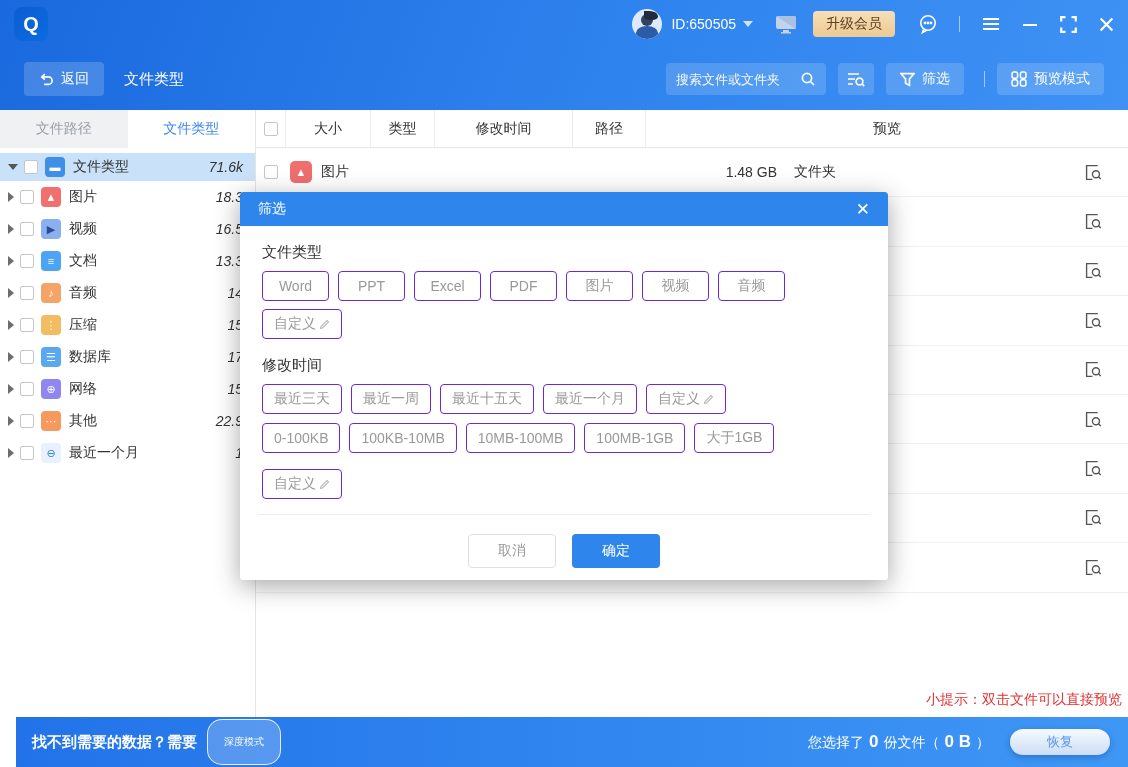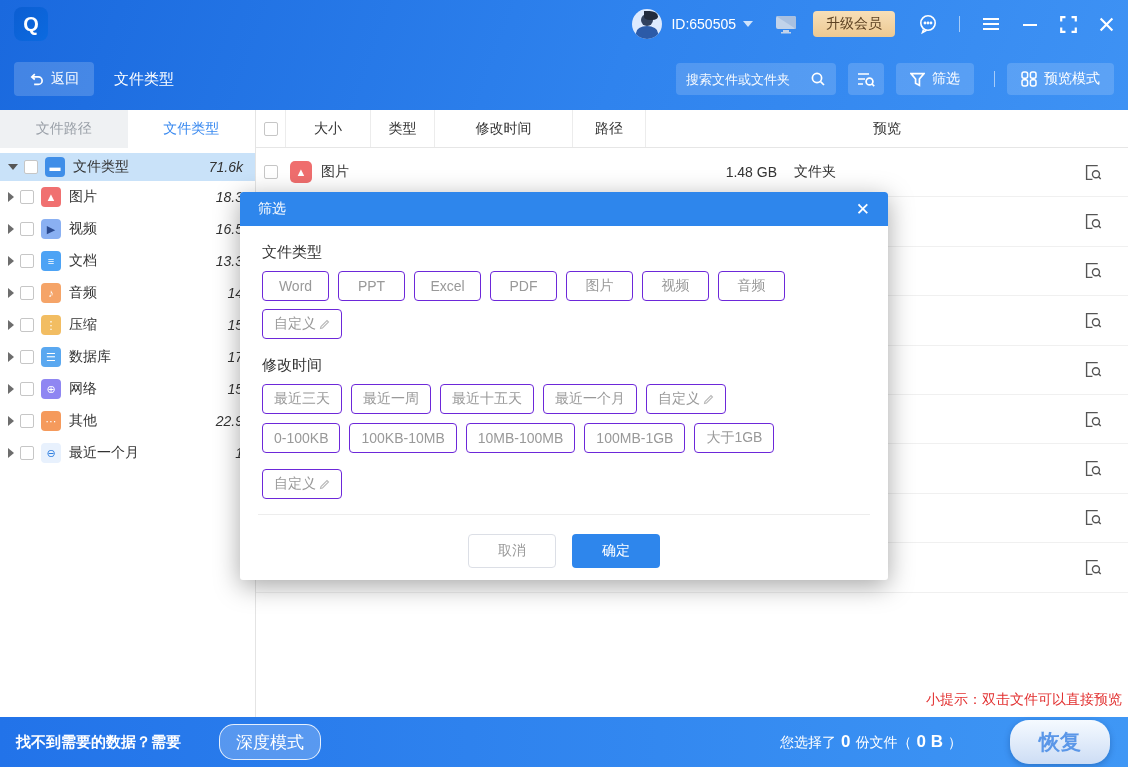--- a/index.html
+++ b/index.html
@@ -19,21 +19,21 @@
   .avatar .bodyp { position:absolute; left:4px; top:17px; width:22px; height:14px; border-radius:50% 50% 0 0; background:#2c5ba8; }
   .avatar .hair { position:absolute; left:12px; top:2px; width:14px; height:9px; border-radius:0 60% 40% 40%; background:#222b3d; }
   .uid { color:#fff; font-size:14px; margin:0 7px 0 9px; }
   .caret-down { width:0; height:0; border-left:5px solid transparent; border-right:5px solid transparent; border-top:6px solid #cfe3fb; }
   .ico-gap { margin-left:22px; display:flex; align-items:center; }
   .upgrade { height:26px; padding:0 13px; border-radius:4px; margin-left:16px;
              background:linear-gradient(#f7dfb8,#edc992); color:#5d4223; font-size:14px; display:flex; align-items:center; }
   .v-bar { width:1px; height:16px; background:rgba(255,255,255,.55); margin-left:20px; }
 
   
-  .toolbar { height:62px; display:flex; align-items:center; padding:0 14px; }
+  .toolbar { height:62px; display:flex; align-items:center; padding:0 24px; }
   .back-btn { height:34px; padding:0 15px; background:rgba(255,255,255,.18); border-radius:4px;
               color:#fff; font-size:14px; display:flex; align-items:center; gap:7px; }
   .crumb { color:#fff; font-size:15px; margin-left:20px; }
   .search { margin-left:auto; width:160px; height:32px; background:rgba(255,255,255,.16); border-radius:4px;
             display:flex; align-items:center; padding:0 10px; }
   .search input { flex:1; min-width:0; background:transparent; border:none; outline:none; color:#fff; font-size:13px; }
   .search input::placeholder { color:rgba(255,255,255,.95); }
   .icon-btn { width:36px; height:32px; background:rgba(255,255,255,.16); border-radius:4px; margin-left:12px;
               display:flex; align-items:center; justify-content:center; }
   .pill-btn { height:32px; padding:0 14px; background:rgba(255,255,255,.16); border-radius:4px; margin-left:12px;
@@ -66,31 +66,31 @@
   .trow { height:49.4px; display:flex; align-items:center; border-bottom:1px solid #f0f0f0; font-size:14px; color:#333; }
   .td { display:flex; align-items:center; }
   .td.c { justify-content:center; }
   .td.name { padding-left:4px; gap:9px; }
   .td.size { justify-content:flex-end; padding-right:6px; }
   .file-ico { width:22px; height:22px; border-radius:5px; display:flex; align-items:center; justify-content:center;
               color:#fff; font-size:11px; }
   .tip { position:absolute; right:6px; bottom:8px; color:#e23030; font-size:14px; }
 
   
-  .bottombar { position:absolute; left:0; right:0; bottom:0; height:50px;
+  .bottombar { position:absolute; left:16px; right:0; bottom:0; height:50px;
                background:linear-gradient(90deg,#2273e9,#3f97f5); display:flex; align-items:center;
-               padding:0 16px; color:#fff;gap:28px; }
+               padding:0 16px; color:#fff; }
   .need-text { font-size:15px; font-weight:bold; }
-  .deep-pill { height:36px; padding:0 16px; border-radius:15px; margin-left:10px;
+  .deep-pill { height:46px; padding:0 16px; border-radius:15px; margin-left:10px;
                background:rgba(255,255,255,.22); border:1px solid rgba(255,255,255,.85);
-               color:#fff; font-size:17px; display:flex; align-items:center; }
+               color:#fff; font-size:10px; display:flex; align-items:center; }
   .sel { margin-left:auto; font-size:14px; display:flex; align-items:flex-end; }
   .sel b { font-size:17px; margin:0 5px; }
-  .recover-btn { width:100px; height:44px; border:none; border-radius:19px; margin:0 2px 0 20px;
-                 background:linear-gradient(#f5faff,#cdddf5); color:#5b97e8; font-size:21px; font-weight:bold;
+  .recover-btn { width:100px; height:26px; border:none; border-radius:19px; margin:0 2px 0 20px;
+                 background:linear-gradient(#f5faff,#cdddf5); color:#5b97e8; font-size:13px; font-weight:normal;
                  box-shadow:0 2px 6px rgba(0,40,100,.3); }
 
   
   .dialog { position:absolute; left:240px; top:192px; width:648px; height:388px; background:#fff;
             border-radius:3px; box-shadow:0 6px 26px rgba(0,0,0,.35); z-index:10; overflow:hidden; }
   .dialog-header { height:34px; background:#2e86ec; display:flex; align-items:center; padding:0 18px;
                    color:#fff; font-size:14px; border-radius:3px 3px 0 0; }
   .dlg-close { margin-left:auto; font-size:17px; color:#fff; line-height:1; }
   .dialog-body { padding:0 22px; }
   .sec-label { font-size:15px; color:#333; margin-top:17px; }

